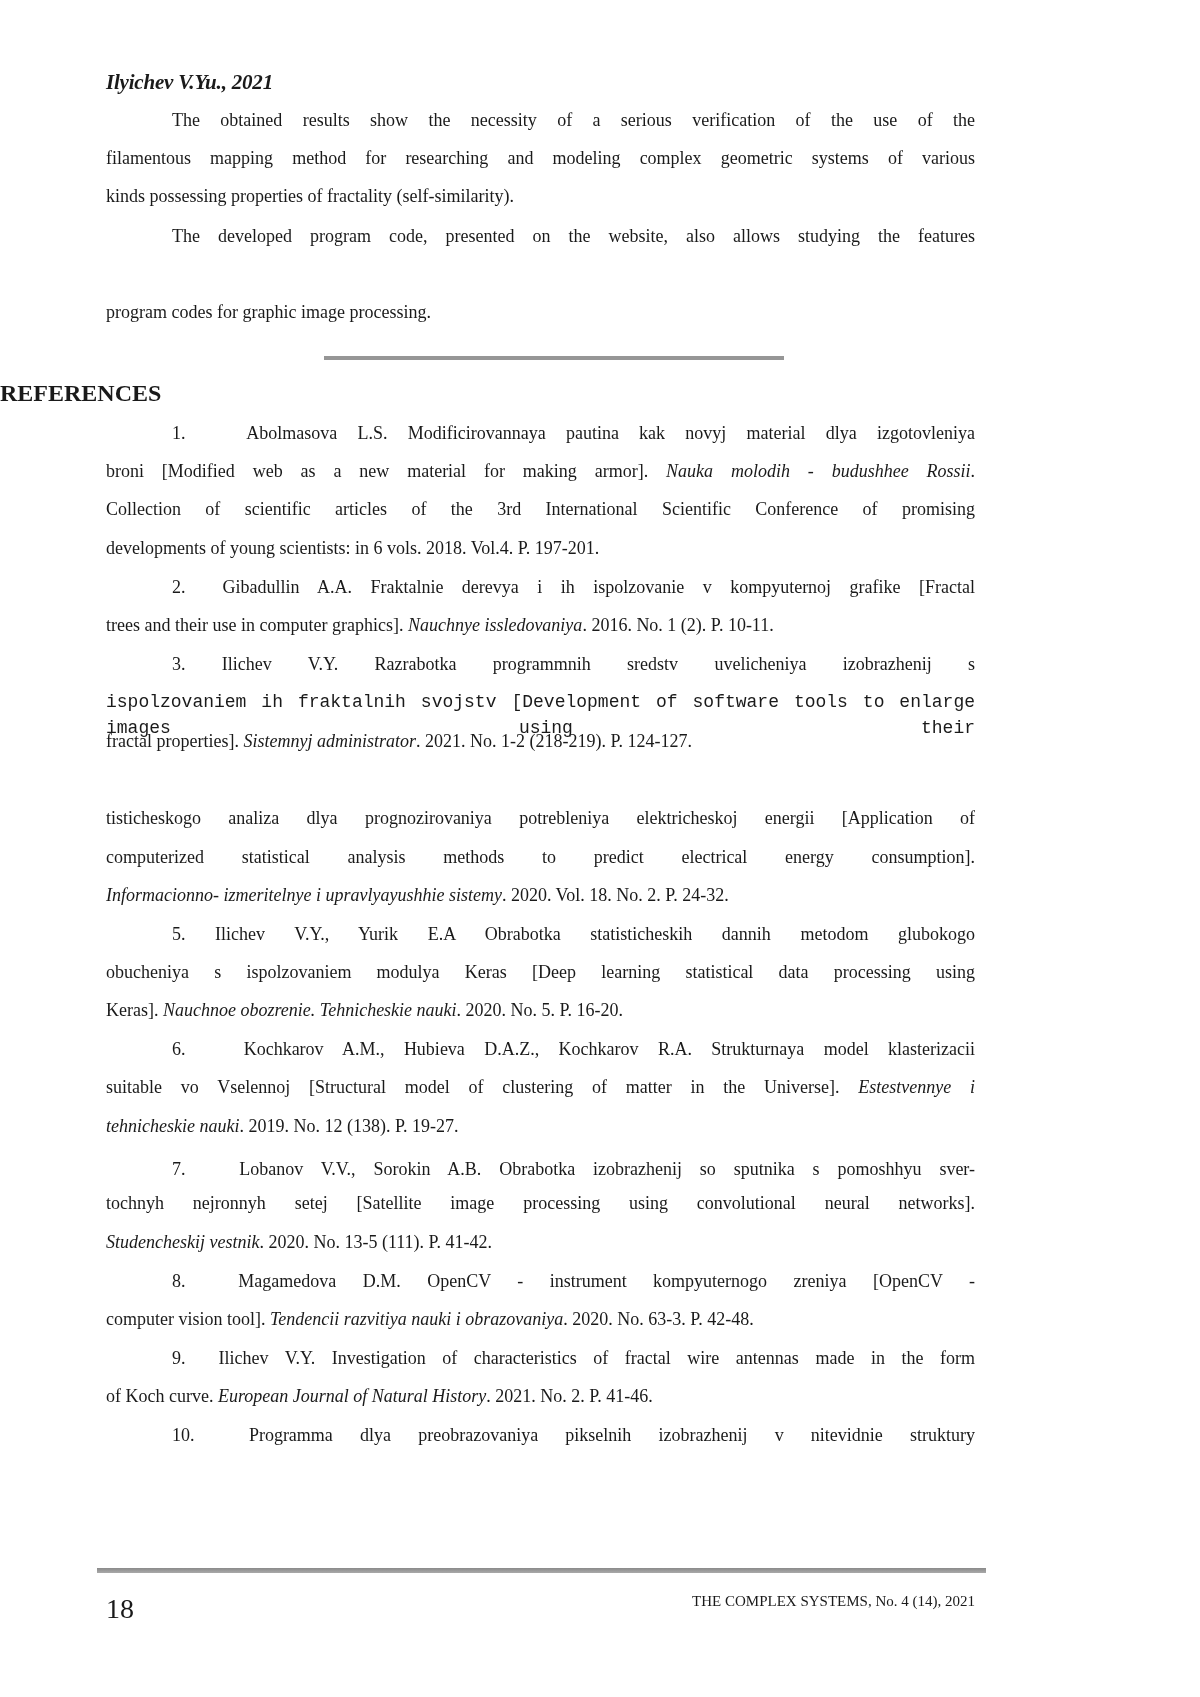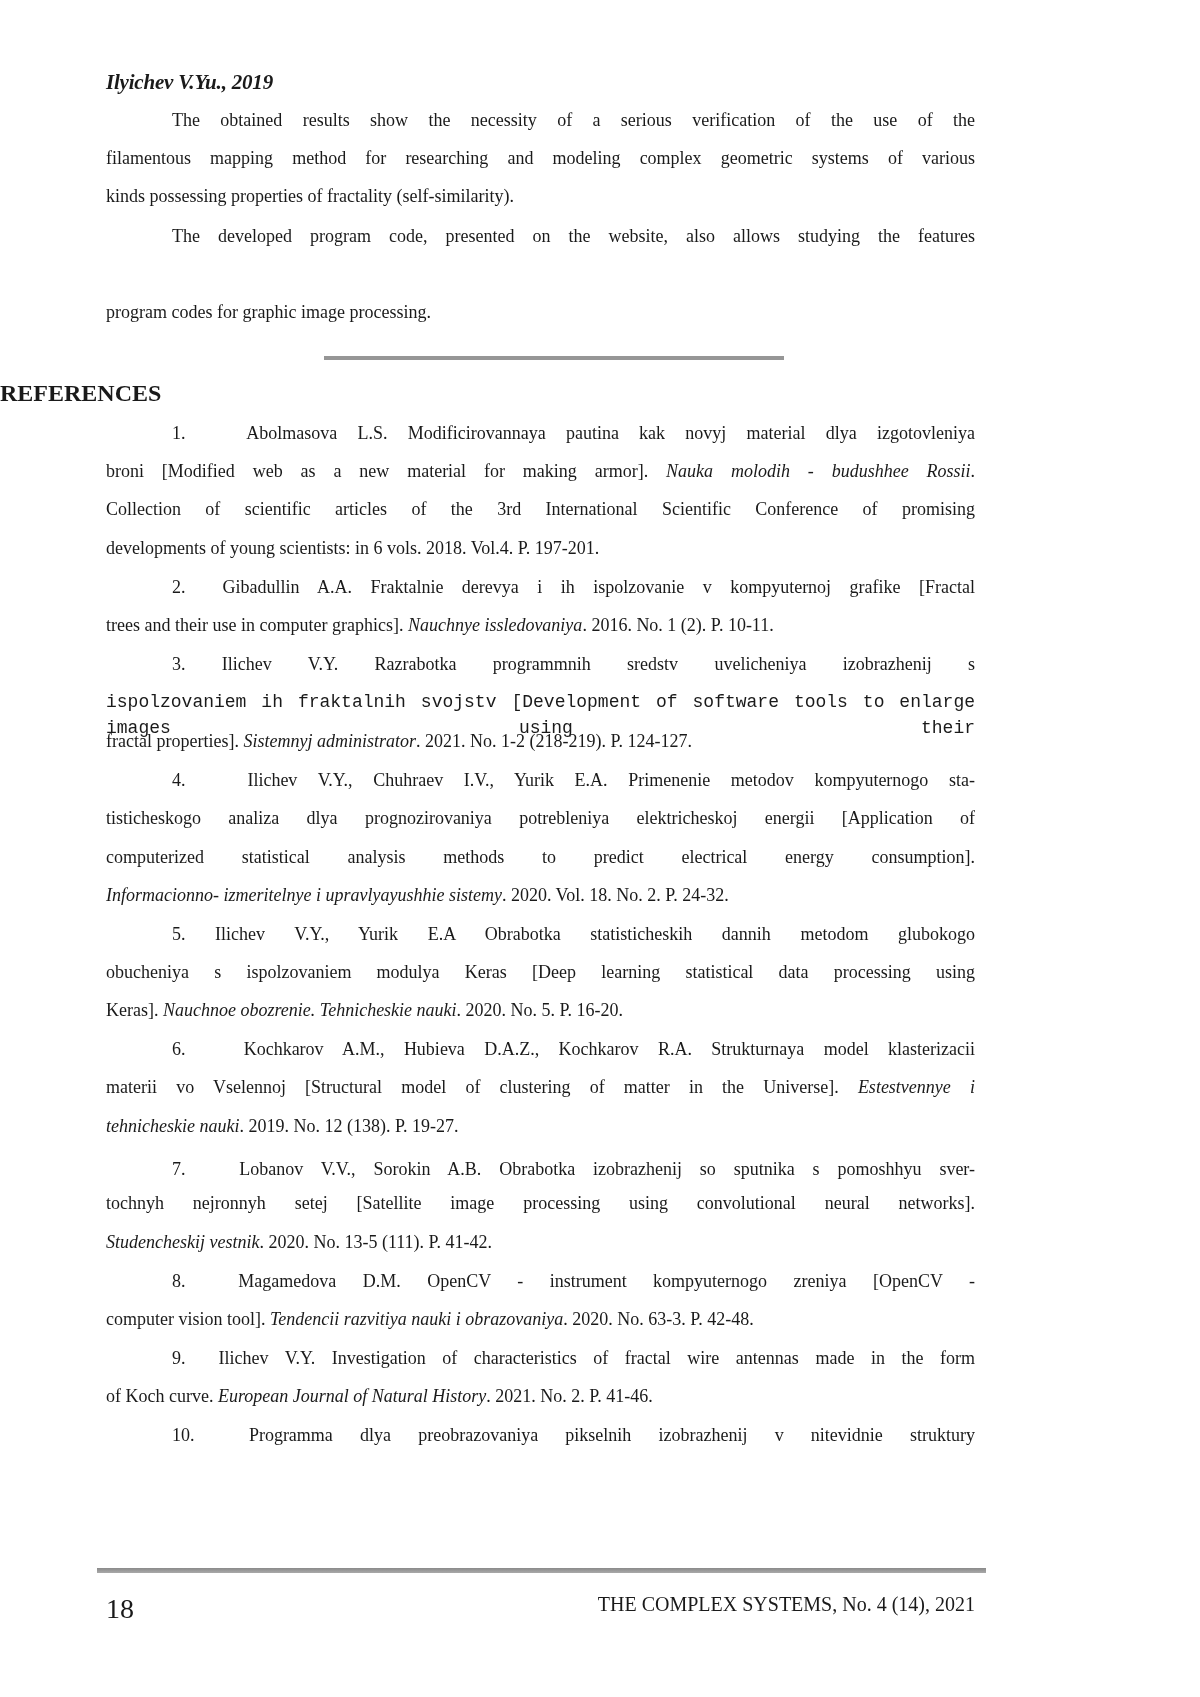--- a/index.html
+++ b/index.html
@@ -12,29 +12,29 @@
             white-space: nowrap; text-align: justify; text-align-last: justify; }
     .line.last { text-align-last: left; }
     .line.indent { left: 172px; width: 803px; }
     .line i { font-style: italic; }
     .divider-top { position: absolute; left: 324px; top: 356px; width: 460px; height: 4px; background: #969696; }
     .refs-title { position: absolute; left: 0; width: 1120px; top: 380px; text-align: left;
                   font-size: 24px; font-weight: bold; }
     .divider-bottom { position: absolute; left: 97px; top: 1568px; width: 889px; height: 5px;
                       background: linear-gradient(#8a8a8a, #a9a9a9); }
     .footer-page { position: absolute; left: 106px; top: 1593px; font-size: 28px; }
-    .footer-journal { position: absolute; right: 225px; top: 1593px; font-size: 20px; text-align: right; }
+    .footer-journal { position: absolute; right: 225px; top: 1593px; font-size: 15px; text-align: right; }
     .num { display: inline-block; }
   </style>
 </head>
 <body>
 
 <div class="page">
 
-  <div class="header-author">Ilyichev V.Yu., 2019</div>
+  <div class="header-author">Ilyichev V.Yu., 2021</div>
 
   <div class="line indent" style="top: 107px; white-space: normal; height: 26px; overflow: visible;">The obtained results show the necessity of a serious verification of the use of the</div>
   <div class="line" style="top: 145px; white-space: normal; height: 26px; overflow: visible;">filamentous mapping method for researching and modeling complex geometric systems of various</div>
   <div class="line last" style="top: 183px; white-space: normal; height: 26px; overflow: visible;">kinds possessing properties of fractality (self-similarity).</div>
 
   <div class="line indent" style="top: 223px; white-space: normal; height: 26px; overflow: visible;">The developed program code, presented on the website, also allows studying the features</div>
   <div class="line last" style="top: 299px; white-space: normal; height: 26px; overflow: visible;">program codes for graphic image processing.</div>
 
   <div class="divider-top"></div>
 
@@ -45,31 +45,30 @@
   <div class="line" style="top: 496px; white-space: normal; height: 26px; overflow: visible;">Collection of scientific articles of the 3rd International Scientific Conference of promising</div>
   <div class="line last" style="top: 535px; white-space: normal; height: 26px; overflow: visible;">developments of young scientists: in 6 vols. 2018. Vol.4. P. 197-201.</div>
 
   <div class="line indent" style="top: 574px; white-space: normal; height: 26px; overflow: visible;"><span class="num">2.</span>&nbsp;&nbsp;<span>Gibadullin A.A. Fraktalnie derevya i ih ispolzovanie v kompyuternoj grafike [Fractal</span></div>
   <div class="line last" style="top: 612px; white-space: normal; height: 26px; overflow: visible;"><span>trees and their use in computer graphics]. </span><i>Nauchnye issledovaniya</i><span>. 2016. No. 1 (2). P. 10-11.</span></div>
 
   <div class="line indent" style="top: 651px; white-space: normal; height: 26px; overflow: visible;"><span class="num">3.</span> <span>Ilichev V.Y. Razrabotka programmnih sredstv uvelicheniya izobrazhenij s</span></div>
   <div class="line" style="top: 689px; white-space: normal; height: 26px; overflow: visible; font-family: Liberation Mono, monospace;">ispolzovaniem ih fraktalnih svojstv [Development of software tools to enlarge images using their</div>
   <div class="line last" style="top: 728px; white-space: normal; height: 26px; overflow: visible;"><span>fractal properties]. </span><i>Sistemnyj administrator</i><span>. 2021. No. 1-2 (218-219). P. 124-127.</span></div>
 
-  <div class="line indent" style="top: 767px; white-space: normal; height: 26px; overflow: visible;"><span class="num">4.</span>&nbsp;&nbsp;&nbsp;<span>Ilichev V.Y., Chuhraev I.V., Yurik E.A. Primenenie metodov kompyuternogo sta-</span></div>
   <div class="line" style="top: 805px; white-space: normal; height: 26px; overflow: visible;">tisticheskogo analiza dlya prognozirovaniya potrebleniya elektricheskoj energii [Application of</div>
   <div class="line" style="top: 844px; white-space: normal; height: 26px; overflow: visible;">computerized statistical analysis methods to predict electrical energy consumption].</div>
   <div class="line last" style="top: 882px; white-space: normal; height: 26px; overflow: visible;"><i>Informacionno- izmeritelnye i upravlyayushhie sistemy</i><span>. 2020. Vol. 18. No. 2. P. 24-32.</span></div>
 
   <div class="line indent" style="top: 921px; white-space: normal; height: 26px; overflow: visible;"><span class="num">5.</span> <span>Ilichev V.Y., Yurik E.A Obrabotka statisticheskih dannih metodom glubokogo</span></div>
   <div class="line" style="top: 959px; white-space: normal; height: 26px; overflow: visible;">obucheniya s ispolzovaniem modulya Keras [Deep learning statistical data processing using</div>
   <div class="line last" style="top: 997px; white-space: normal; height: 26px; overflow: visible;"><span>Keras]. </span><i>Nauchnoe obozrenie. Tehnicheskie nauki</i><span>. 2020. No. 5. P. 16-20.</span></div>
 
   <div class="line indent" style="top: 1036px; white-space: normal; height: 26px; overflow: visible;"><span class="num">6.</span>&nbsp;&nbsp;&nbsp;<span>Kochkarov A.M., Hubieva D.A.Z., Kochkarov R.A. Strukturnaya model klasterizacii</span></div>
-  <div class="line" style="top: 1074px; white-space: normal; height: 26px; overflow: visible;"><span>materii vo Vselennoj [Structural model of clustering of matter in the Universe]. </span><i>Estestvennye i</i></div>
+  <div class="line" style="top: 1074px; white-space: normal; height: 26px; overflow: visible;"><span>suitable vo Vselennoj [Structural model of clustering of matter in the Universe]. </span><i>Estestvennye i</i></div>
   <div class="line last" style="top: 1113px; white-space: normal; height: 26px; overflow: visible;"><i>tehnicheskie nauki</i><span>. 2019. No. 12 (138). P. 19-27.</span></div>
 
   <div class="line indent" style="top: 1136px; white-space: normal; height: 26px; overflow: visible; margin-top: 20px;"><span class="num">7.</span>&nbsp;&nbsp;&nbsp;<span>Lobanov V.V., Sorokin A.B. Obrabotka izobrazhenij so sputnika s pomoshhyu sver-</span></div>
   <div class="line" style="top: 1190px; white-space: normal; height: 26px; overflow: visible;">tochnyh nejronnyh setej [Satellite image processing using convolutional neural networks].</div>
   <div class="line last" style="top: 1229px; white-space: normal; height: 26px; overflow: visible;"><i>Studencheskij vestnik</i><span>. 2020. No. 13-5 (111). P. 41-42.</span></div>
 
   <div class="line indent" style="top: 1268px; white-space: normal; height: 26px; overflow: visible;"><span class="num">8.</span>&nbsp;&nbsp;<span>Magamedova D.M. OpenCV - instrument kompyuternogo zreniya [OpenCV -</span></div>
   <div class="line last" style="top: 1306px; white-space: normal; height: 26px; overflow: visible;"><span>computer vision tool]. </span><i>Tendencii razvitiya nauki i obrazovaniya</i><span>. 2020. No. 63-3. P. 42-48.</span></div>
 
   <div class="line indent" style="top: 1345px; white-space: normal; height: 26px; overflow: visible;"><span class="num">9.</span>&nbsp;&nbsp;<span>Ilichev V.Y. Investigation of characteristics of fractal wire antennas made in the form</span></div>

